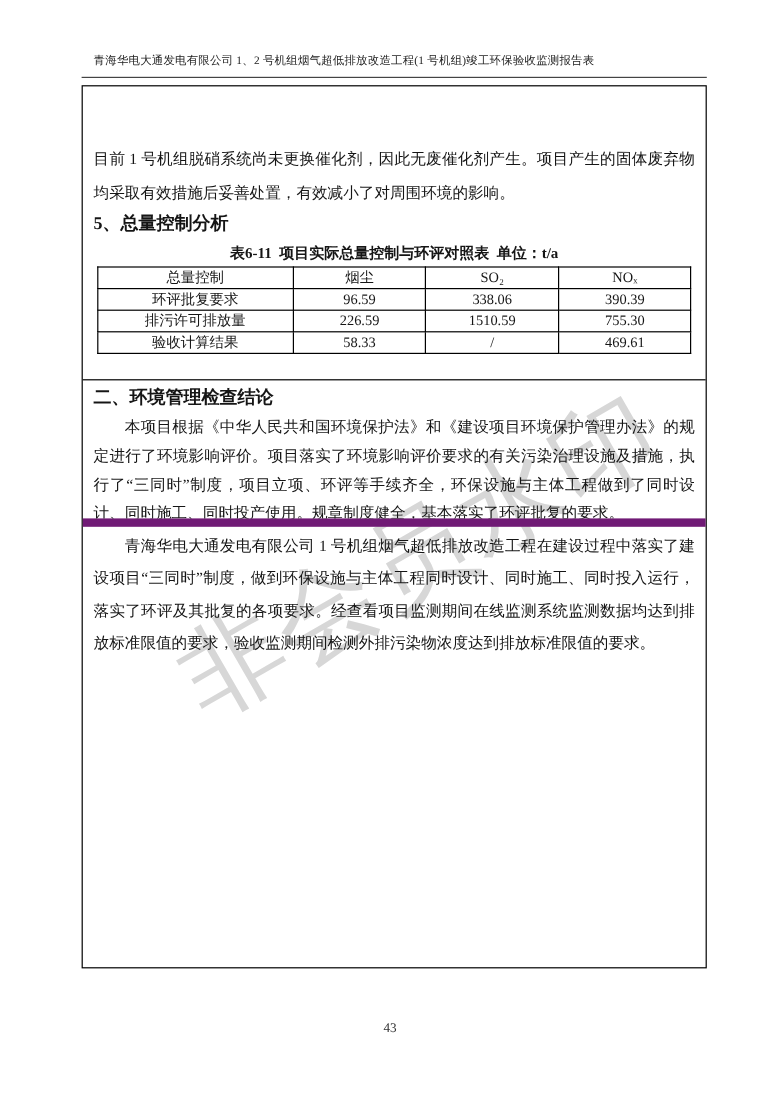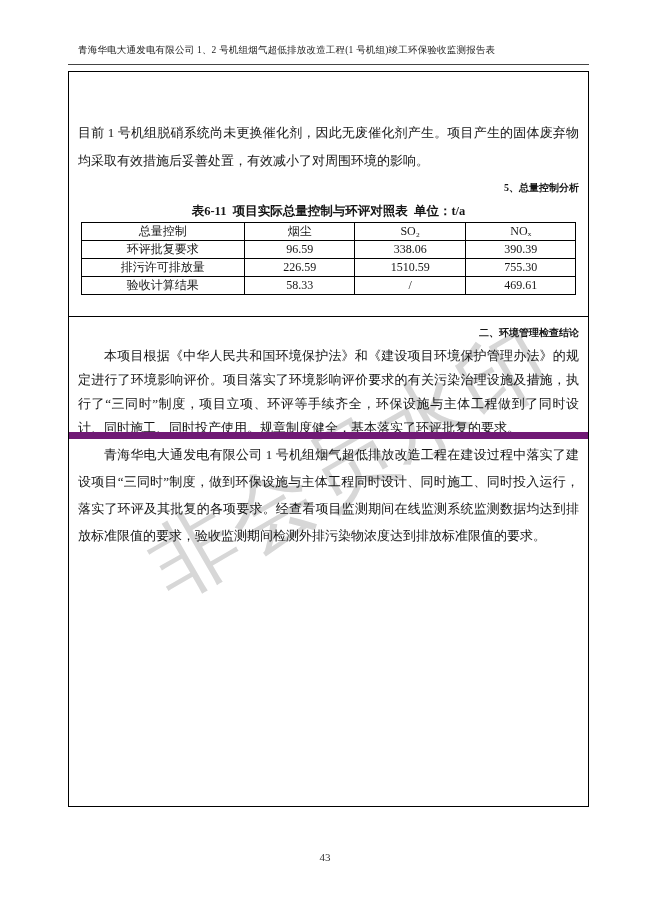--- a/index.html
+++ b/index.html
@@ -44,24 +44,23 @@
   .sec-3 { height: 412px; }
 
   .body-par {
     font-size: 13px;
     line-height: 28px;
     text-align: justify;
   }
   .tight { line-height: 24px; }
   .indent { text-indent: 2em; }
   .sec-heading {
-    font-size: 10px;
+    font-size: 15px;
     font-weight: bold;
     line-height: 25px;
-    text-align: right;
   }
   .sec-2 .sec-heading, .sec-3 .sec-heading { line-height: 23px; margin-top: 2px; }
   .sec-3 .body-par { line-height: 27px; }
 
   .tbl-caption {
     text-align: center;
     font-weight: bold;
     font-size: 12.5px;
     line-height: 19px;
     margin-top: 2px;

